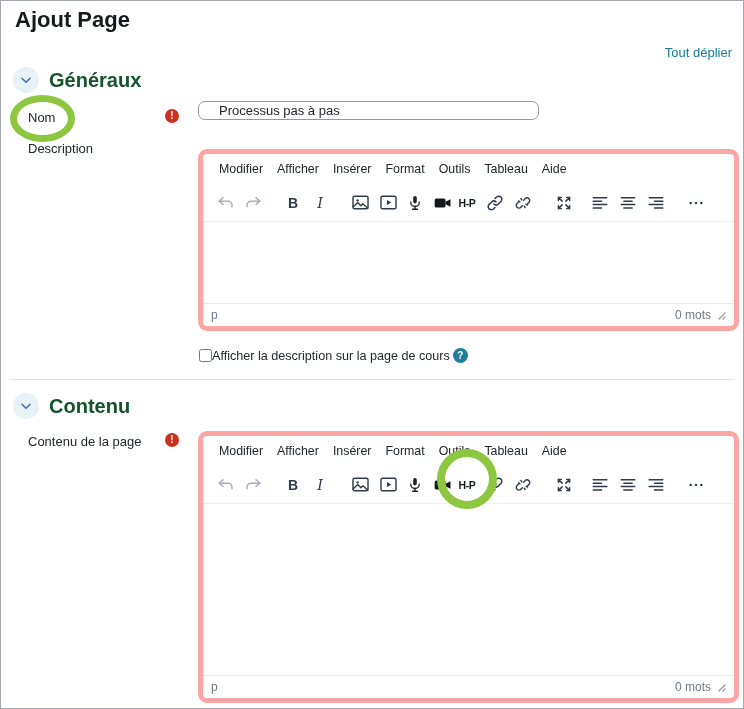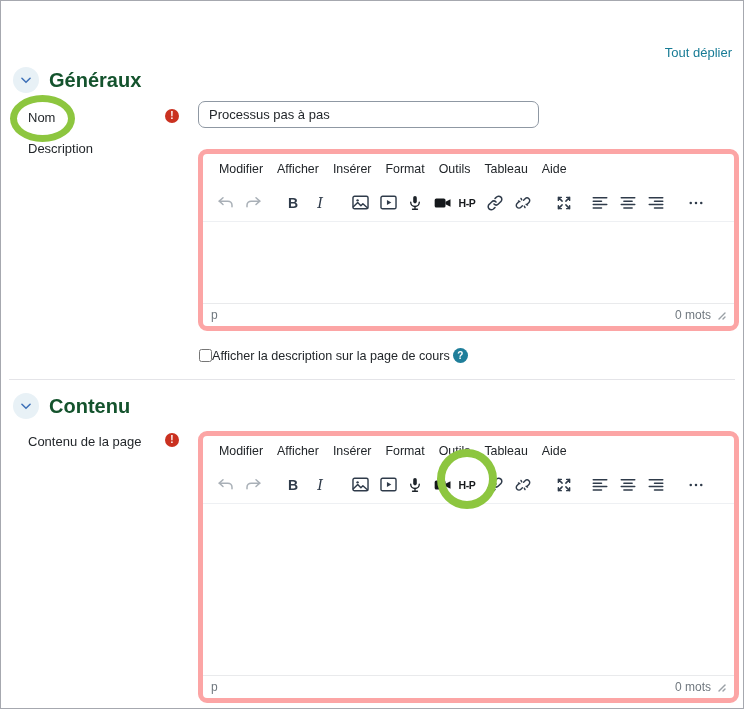--- a/index.html
+++ b/index.html
@@ -4,21 +4,21 @@
 <style>
   html,body{margin:0;padding:0;background:#f4f4f4;font-family:"Liberation Sans","DejaVu Sans",sans-serif;}
   .screen{position:relative;width:744px;height:709px;margin:0 auto;background:#fff;border:1px solid #a6a8af;box-sizing:border-box;overflow:hidden;}
   .page-title{position:absolute;left:14px;top:6px;font-size:22px;font-weight:700;color:#17191c;margin:0;}
   .expand-all{position:absolute;right:11px;top:44px;font-size:13px;color:#177b95;text-decoration:none;cursor:pointer;}
   .section-header{position:absolute;left:12px;display:flex;align-items:center;gap:10px;}
   .chev-btn{width:26px;height:26px;border-radius:50%;background:#e8f1f6;border:0;display:flex;align-items:center;justify-content:center;padding:0;cursor:pointer;}
   .section-title{font-size:20px;font-weight:700;color:#14532d;margin:0;}
   .field-label{position:absolute;font-size:13px;color:#23272b;}
   .req-badge{position:absolute;width:14px;height:14px;border-radius:50%;background:#ca3120;color:#fff;font-size:10px;font-weight:700;display:flex;align-items:center;justify-content:center;line-height:1;}
-  .name-input{position:absolute;left:197px;top:100px;width:341px;height:27px;box-sizing:border-box;border:1px solid #8f98a3;border-radius:7px;padding:0 10px;font-size:13px;color:#23272b;font-family:inherit;background:#fff;}
+  .name-input{position:absolute;left:197px;top:100px;width:341px;height:19px;box-sizing:border-box;border:1px solid #8f98a3;border-radius:7px;padding:0 20px;font-size:13px;color:#23272b;font-family:inherit;background:#fff;}
   .editor-slot{position:absolute;left:197px;width:541px;box-sizing:border-box;border:5px solid #fca5a5;border-radius:9px;display:flex;flex-direction:column;background:#fff;}
   .ed-menubar{height:30px;display:flex;align-items:center;padding-left:9px;flex:none;}
   .mi{font-family:inherit;font-size:12.4px;color:#22262a;padding:0 7px;background:none;border:0;cursor:pointer;}
   .ed-toolbar{height:37px;display:flex;align-items:center;border-bottom:1px solid #eef0f3;flex:none;}
   .tb{width:22px;height:26px;display:flex;align-items:center;justify-content:center;background:none;border:0;padding:0;cursor:pointer;}
   .tb svg{display:block;}
   .tb-undo{margin-left:12px}.tb-redo{margin-left:5px}.tb-bold{margin-left:18px}.tb-italic{margin-left:5px}
   .tb-image{margin-left:18px}.tb-media{margin-left:6px}.tb-mic{margin-left:5px}.tb-video{margin-left:6px}
   .tb-h5p{margin-left:0;width:26px}.tb-link{margin-left:4px}.tb-unlink{margin-left:6px}
   .tb-full{margin-left:19px}.tb-al{margin-left:14px}.tb-ac{margin-left:6px}.tb-ar{margin-left:6px}.tb-more{margin-left:18px}
@@ -35,20 +35,21 @@
   .divider{position:absolute;left:8px;right:8px;top:378px;height:0;border-top:1px solid #e4e4e8;}
   .annot{position:absolute;border-radius:50%;box-sizing:border-box;pointer-events:none;z-index:20;}
   .annot-ellipse{left:9px;top:94px;width:65px;height:47px;border:7px solid #8dc63f;}
   .annot-circle{left:436px;top:448px;width:60px;height:60px;border:8px solid #8dc63f;}
 </style>
 </head>
 <body>
 
 <div class="screen">
 
+  <h1 class="page-title">Ajout Page</h1>
   <a class="expand-all">Tout déplier</a>
 
   <div class="section-header" style="top:66px">
     <button class="chev-btn">
         <svg width="14" height="14" viewBox="0 0 24 24" fill="none" stroke="#3e71b8" stroke-width="2.6" stroke-linecap="round" stroke-linejoin="round">
           <path d="M5 9l7 7 7-7"></path>
         </svg>
       </button>
     <h2 class="section-title">Généraux</h2>
   </div>

